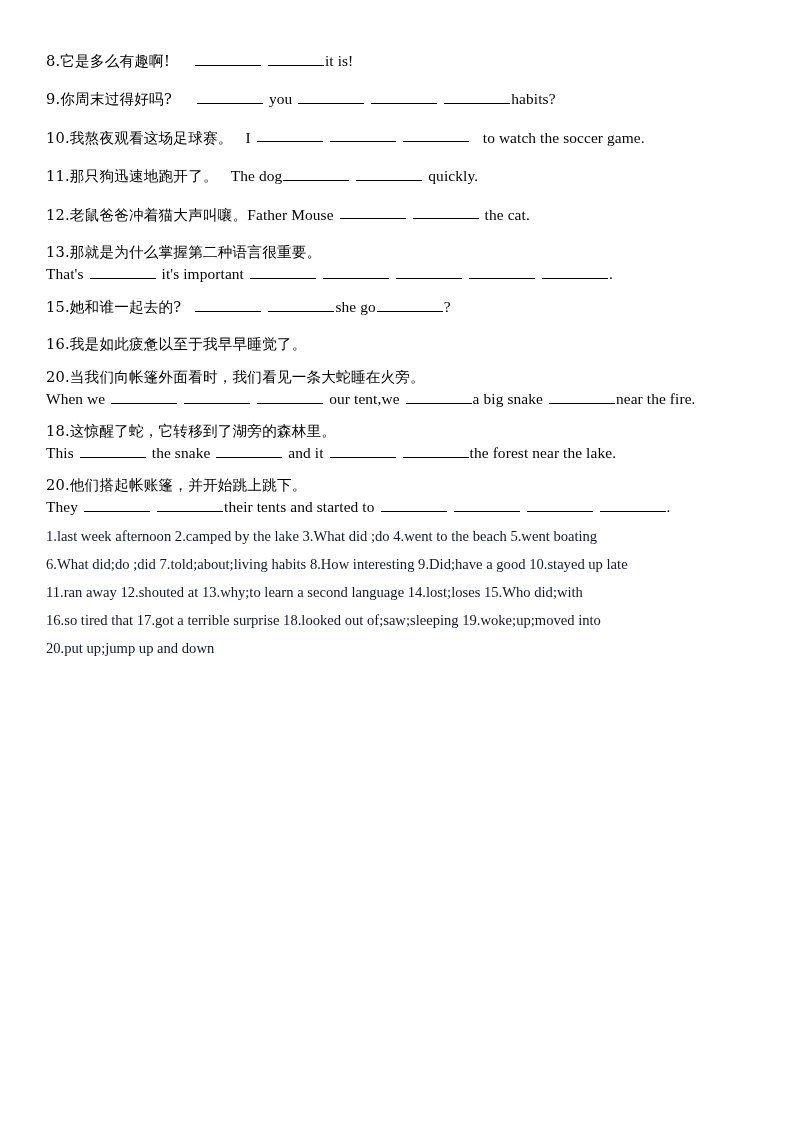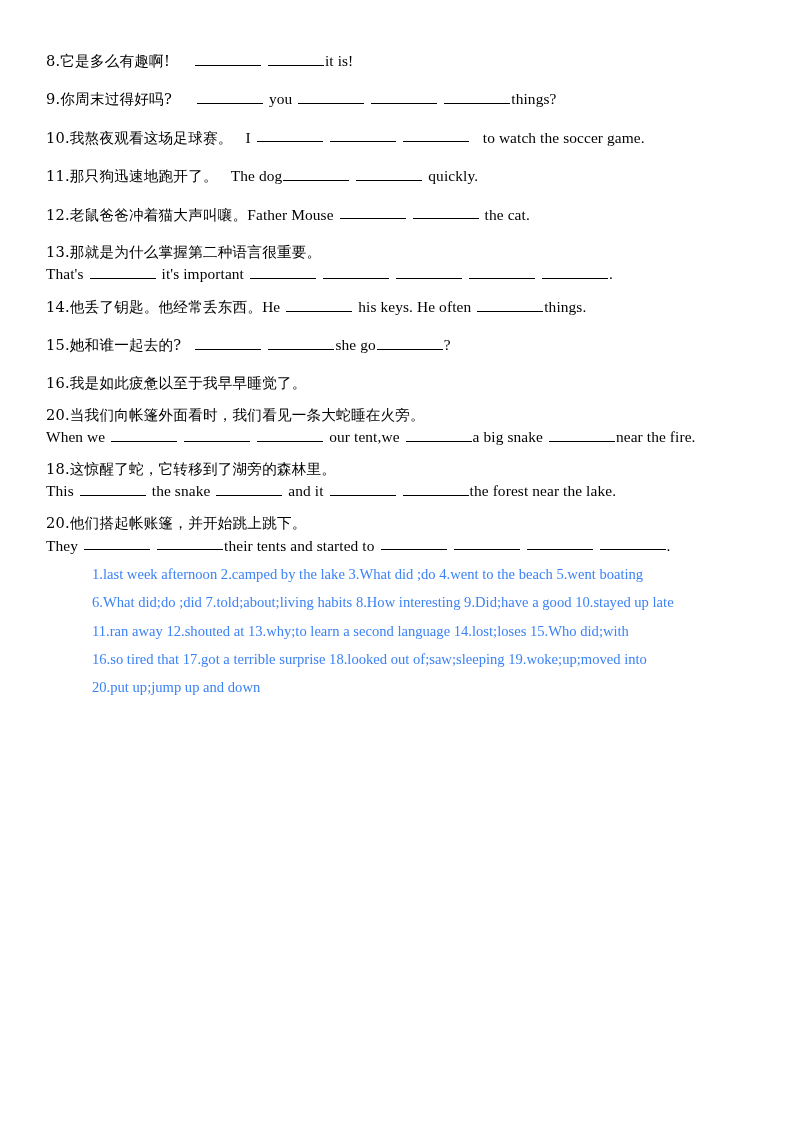--- a/index.html
+++ b/index.html
@@ -71,45 +71,44 @@
   .sp { display: inline-block; width: 5px; }
   .sp-w { display: inline-block; width: 13px; }
   .sp-ww { display: inline-block; width: 24px; }
 
   
   .answers {
     margin-top: 7px;
     color: #1818e6;
   }
   .ans-line {
-    color: #3b82f6;
+    color: #0f172a;
     font-size: 14.6px;
     line-height: 1.0;
     margin-bottom: 13.5px;
     white-space: nowrap;
     font-family: "Liberation Serif", "DejaVu Serif", serif;
-    margin-left: 46px;
   }
   .ans-line:last-child { margin-bottom: 0; }
 </style>
 </head>
 <body>
 
 <div class="page">
   <div class="content">
 
     <div class="q-block">
       <div class="q-line">
         <span class="cn">8.它是多么有趣啊!</span><span class="sp-ww"></span><span class="blank bl-lg"></span><span class="sp"></span><span class="blank bl-md"></span><span class="en">it is!</span>
       </div>
     </div>
 
     <div class="q-block">
       <div class="q-line">
-        <span class="cn">9.你周末过得好吗?</span><span class="sp-ww"></span><span class="blank bl-lg"></span><span class="sp"></span><span class="en">you</span><span class="sp"></span><span class="blank bl-lg"></span><span class="sp"></span><span class="blank bl-lg"></span><span class="sp"></span><span class="blank bl-lg"></span><span class="en">things?</span>
+        <span class="cn">9.你周末过得好吗?</span><span class="sp-ww"></span><span class="blank bl-lg"></span><span class="sp"></span><span class="en">you</span><span class="sp"></span><span class="blank bl-lg"></span><span class="sp"></span><span class="blank bl-lg"></span><span class="sp"></span><span class="blank bl-lg"></span><span class="en">habits?</span>
       </div>
     </div>
 
     <div class="q-block">
       <div class="q-line">
         <span class="cn">10.我熬夜观看这场足球赛。</span><span class="sp-w"></span><span class="en">I</span><span class="sp"></span><span class="blank bl-lg"></span><span class="sp"></span><span class="blank bl-lg"></span><span class="sp"></span><span class="blank bl-lg"></span><span class="sp-w"></span><span class="en">to watch the soccer game.</span>
       </div>
     </div>
 
     <div class="q-block">
@@ -126,25 +125,20 @@
 
     <div class="q-block tight">
       <div class="q-line">
         <span class="cn">13.那就是为什么掌握第二种语言很重要。</span>
       </div>
       <div class="q-line sub-line">
         <span class="en">That's</span><span class="sp"></span><span class="blank bl-lg"></span><span class="sp"></span><span class="en">it's important</span><span class="sp"></span><span class="blank bl-lg"></span><span class="sp"></span><span class="blank bl-lg"></span><span class="sp"></span><span class="blank bl-lg"></span><span class="sp"></span><span class="blank bl-lg"></span><span class="sp"></span><span class="blank bl-lg"></span><span class="en">.</span>
       </div>
     </div>
 
-    <div class="q-block">
-      <div class="q-line">
-        <span class="cn">14.他丢了钥匙。他经常丢东西。</span><span class="en">He</span><span class="sp"></span><span class="blank bl-lg"></span><span class="sp"></span><span class="en">his keys. He often</span><span class="sp"></span><span class="blank bl-lg"></span><span class="en">things.</span>
-      </div>
-    </div>
 
     <div class="q-block">
       <div class="q-line">
         <span class="cn">15.她和谁一起去的?</span><span class="sp-w"></span><span class="blank bl-lg"></span><span class="sp"></span><span class="blank bl-lg"></span><span class="en">she go</span><span class="blank bl-lg"></span><span class="en">?</span>
       </div>
     </div>
 
     <div class="q-block tight">
       <div class="q-line">
         <span class="cn">16.我是如此疲惫以至于我早早睡觉了。</span>

